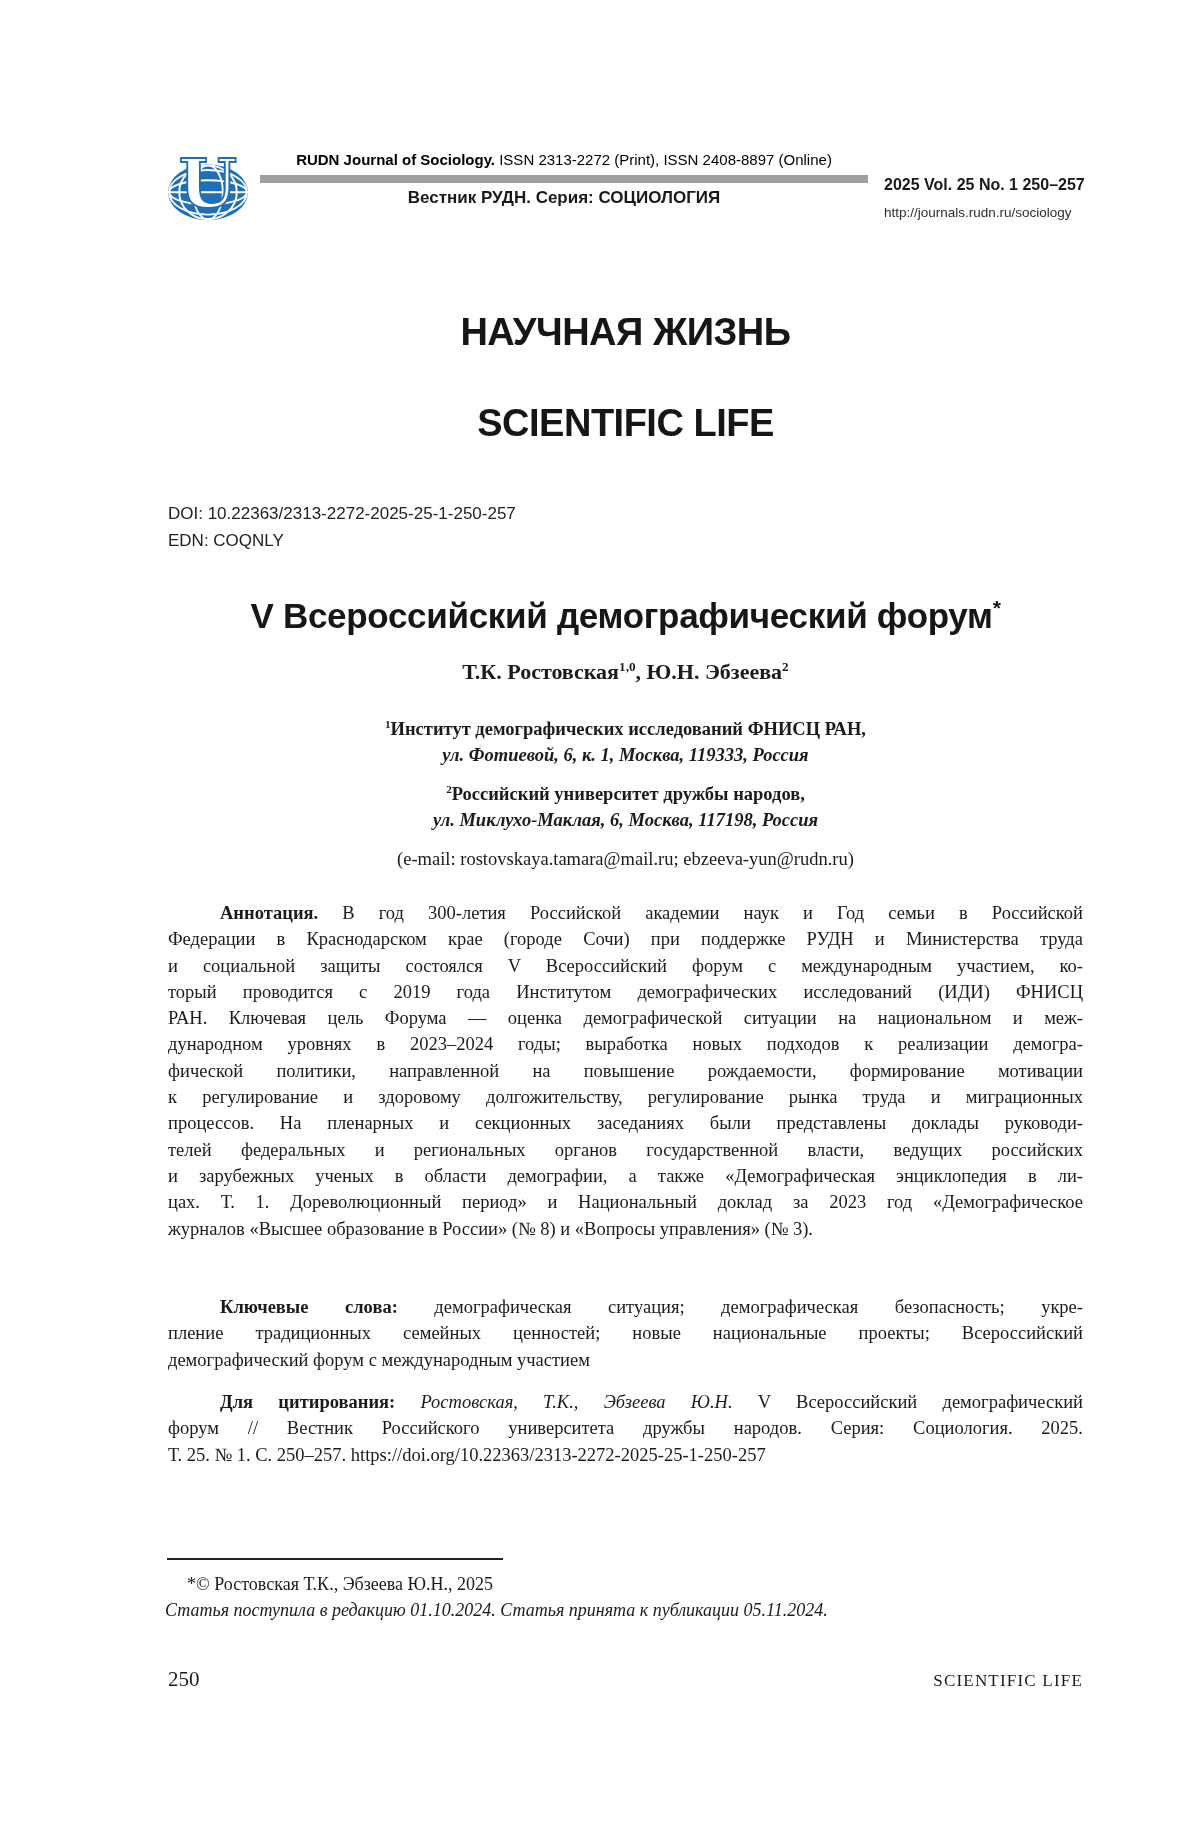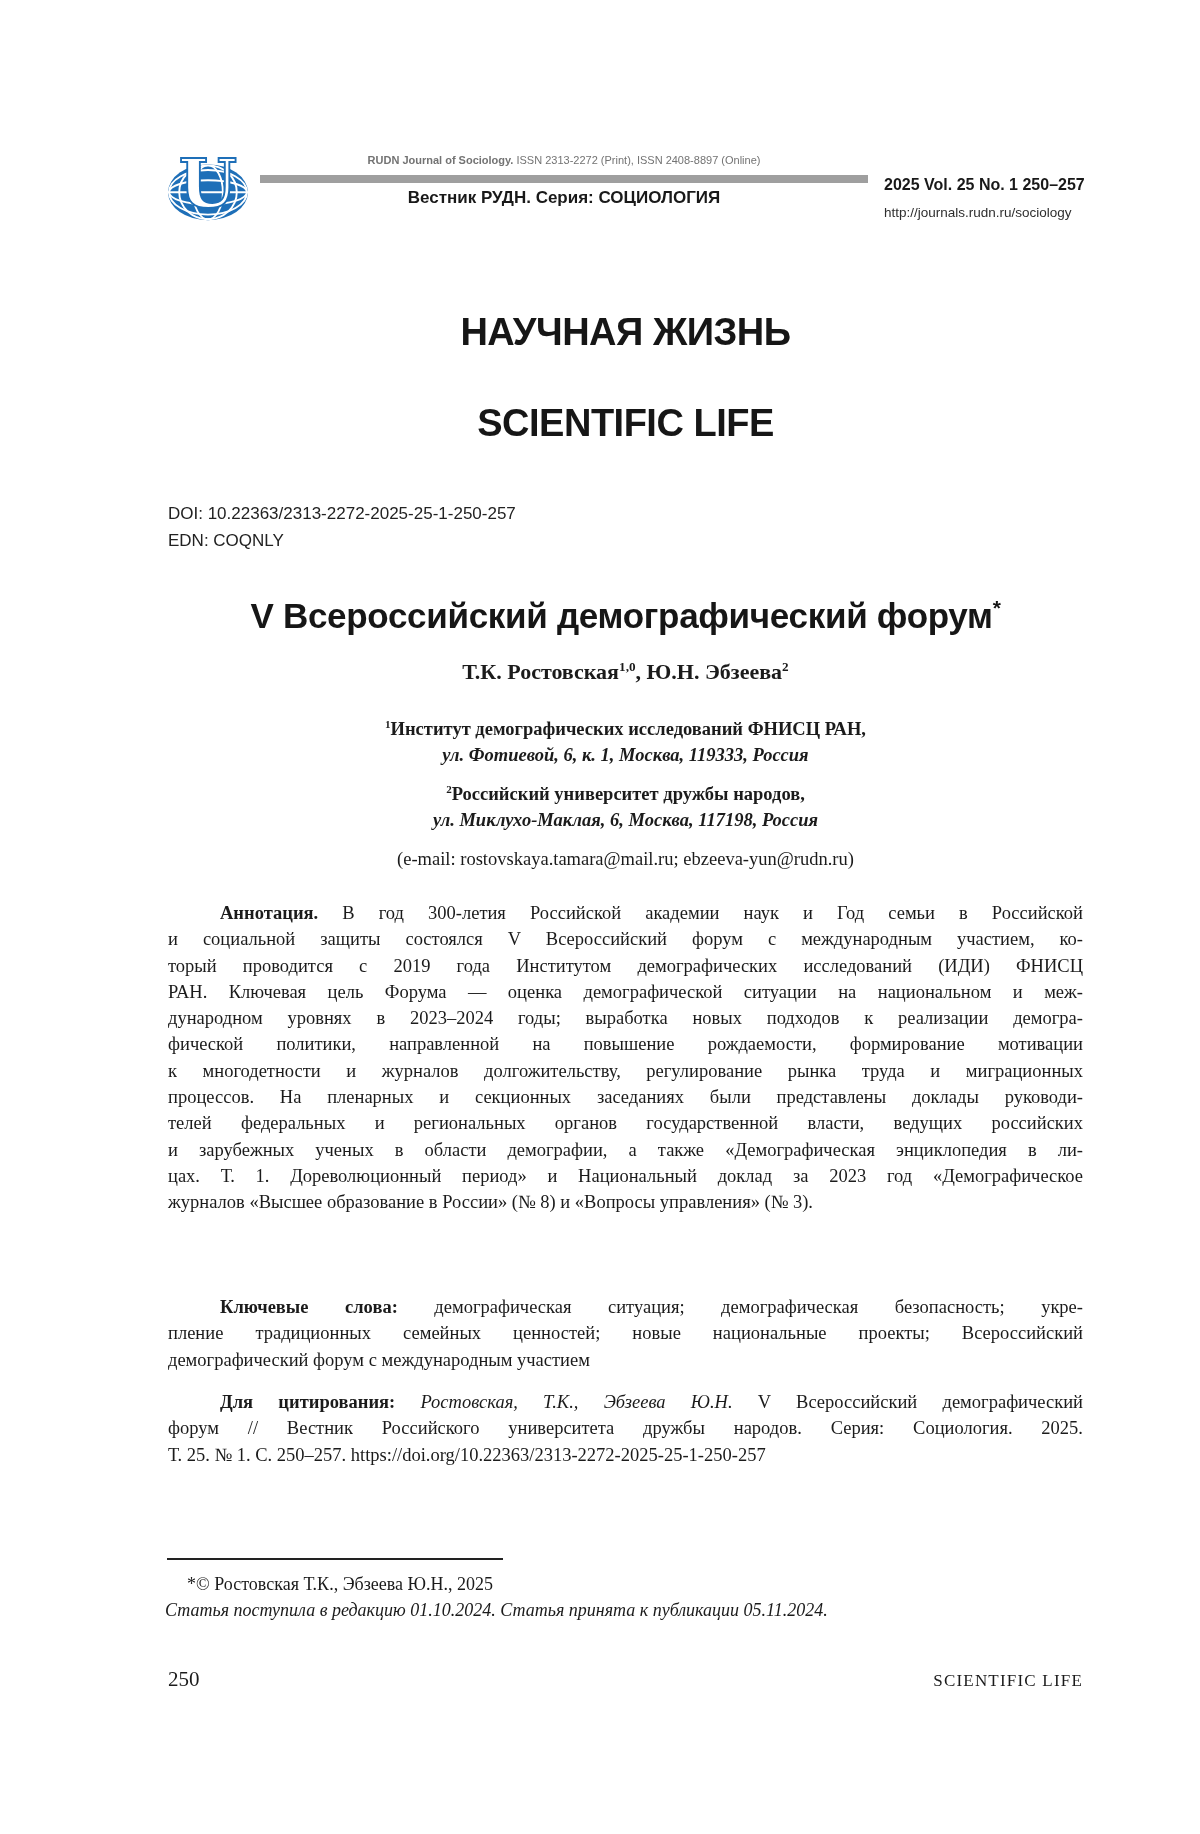--- a/index.html
+++ b/index.html
@@ -8,21 +8,21 @@
   .abs{position:absolute;}
   .sans{font-family:"Liberation Sans",sans-serif;}
   .serif{font-family:"Liberation Serif",serif;}
   .b{font-weight:bold;}
   .i{font-style:italic;}
   sup{font-size:60%;line-height:0;vertical-align:super;}
 
   
   .logo-box{left:166px;top:144px;width:84px;height:78px;}
   .hdr-mid{left:260px;top:149px;width:608px;text-align:center;}
-  .hdr-line1{font-size:11px;line-height:22px;color:#737373;}
+  .hdr-line1{font-size:15px;line-height:22px;color:#000000;}
   .hdr-bar{height:8px;background:#9f9f9f;margin-top:4px;}
   .hdr-line2{font-size:17px;line-height:20px;font-weight:bold;margin-top:5px;color:#191919;}
   .hdr-right{left:884px;top:151px;width:220px;text-align:left;margin-top:24px;}
   .hdr-vol{font-size:16px;font-weight:bold;line-height:20px;color:#191919;}
   .hdr-url{font-size:13.5px;line-height:18px;margin-top:9px;color:#2e2e2e;}
 
   
   .sec-ru{left:168px;top:311px;width:915px;text-align:center;font-size:38px;font-weight:bold;letter-spacing:-0.5px;color:#161616;}
   .sec-en{left:168px;top:402px;width:915px;text-align:center;font-size:38px;font-weight:bold;letter-spacing:-0.5px;color:#161616;}
 
@@ -113,26 +113,27 @@
   <div class="abs affil affil2 serif center">
       <div class="tline"><sup>2</sup><span>Российский университет дружбы народов,</span></div>
       <div class="tline"><span class="i">ул. Миклухо-Маклая, 6, Москва, 117198, Россия</span></div>
     </div>
   <div class="abs email serif center">
       <div class="tline"><span>(e-mail: rostovskaya.tamara@mail.ru; ebzeeva-yun@rudn.ru)</span></div>
     </div>
 
   <div class="abs rich abstract serif">
       <div class="tline ind"><span class="b">Аннотация. </span><span>В год 300-летия Российской академии наук и Год семьи в Российской</span></div>
+      <div class="tline"><span>Федерации в Краснодарском крае (городе Сочи) при поддержке РУДН и Министерства труда</span></div>
       <div class="tline"><span>и социальной защиты состоялся V Всероссийский форум с международным участием, ко-</span></div>
       <div class="tline"><span>торый проводится с 2019 года Институтом демографических исследований (ИДИ) ФНИСЦ</span></div>
       <div class="tline"><span>РАН. Ключевая цель Форума — оценка демографической ситуации на национальном и меж-</span></div>
       <div class="tline"><span>дународном уровнях в 2023–2024 годы; выработка новых подходов к реализации демогра-</span></div>
       <div class="tline"><span>фической политики, направленной на повышение рождаемости, формирование мотивации</span></div>
-      <div class="tline"><span>к многодетности и журналов долгожительству, регулирование рынка труда и миграционных</span></div>
+      <div class="tline"><span>к регулирование и здоровому долгожительству, регулирование рынка труда и миграционных</span></div>
       <div class="tline"><span>процессов. На пленарных и секционных заседаниях были представлены доклады руководи-</span></div>
       <div class="tline"><span>телей федеральных и региональных органов государственной власти, ведущих российских</span></div>
       <div class="tline"><span>и зарубежных ученых в области демографии, а также «Демографическая энциклопедия в ли-</span></div>
       <div class="tline"><span>цах. Т. 1. Дореволюционный период» и Национальный доклад за 2023 год «Демографическое</span></div>
       <div class="tline last"><span>журналов «Высшее образование в России» (№ 8) и «Вопросы управления» (№ 3).</span></div>
     </div>
   <div class="abs rich keywords serif">
       <div class="tline ind"><span class="b">Ключевые слова: </span><span>демографическая ситуация; демографическая безопасность; укре-</span></div>
       <div class="tline"><span>пление традиционных семейных ценностей; новые национальные проекты; Всероссийский</span></div>
       <div class="tline last"><span>демографический форум с международным участием</span></div>

